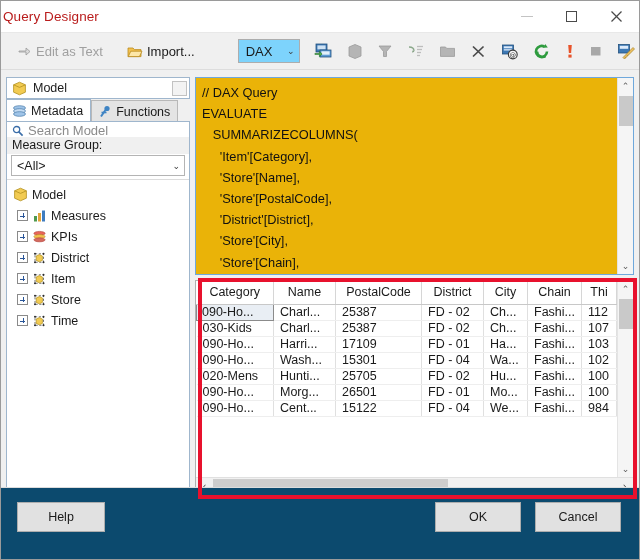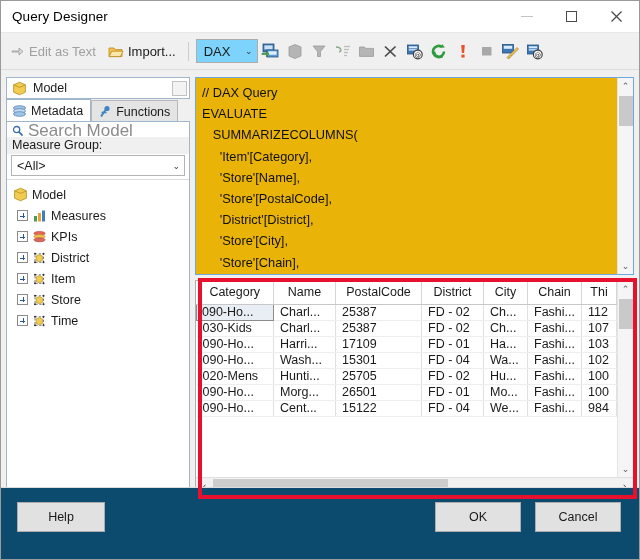--- a/index.html
+++ b/index.html
@@ -22,23 +22,23 @@
 
   
   #titlebar {
     height: 32px;
     background: #ffffff;
     display: flex;
     align-items: center;
     border-bottom: 1px solid #e8e8e8;
   }
   #titlebar .title {
-    padding-left: 11px;
+    padding-left: 2px;
     font-size: 13.5px;
-    color: #000000;
+    color: #b91c1c;
     letter-spacing: .1px;
   }
   #wincontrols { margin-left: auto; display: flex; height: 32px; }
   #wincontrols .wc {
     width: 45px; height: 32px;
     display: flex; align-items: center; justify-content: center;
     color: #6a6a6a; font-size: 13px;
   }
   #wincontrols .wc.min { color: #bdbdbd; }
   #wincontrols .wc.close { color: #4a4a4a; font-size: 15px; }
@@ -47,22 +47,22 @@
     border: 1.4px solid #4a4a4a;
   }
   .min-glyph { width: 12px; height: 0; border-top: 1.4px solid #c3c3c3; }
 
   
   #toolbar {
     height: 37px;
     background: #f0f0f0;
     display: flex;
     align-items: center;
-    padding: 0 4px;
-    gap: 2px;
+    padding: 0 11px;
+    gap: 14px;
     border-bottom: 1px solid #ddd;
   }
   .tb-text {
     display: flex; align-items: center; gap: 4px;
     padding: 3px 5px;
     font-size: 13px;
     white-space: nowrap;
   }
   .tb-text.disabled { color: #a0a0a0; }
   .tb-sep {
@@ -137,21 +137,21 @@
     display: flex; flex-direction: column;
     overflow: hidden;
     margin-top: -1px;
   }
   #searchrow {
     display: flex; align-items: center; gap: 4px;
     height: 15px;
     padding: 2px 4px 0 5px;
     overflow: hidden;
   }
-  #searchrow .ph { color: #8b8b8b; font-size: 17px; }
+  #searchrow .ph { color: #8b8b8b; font-size: 13px; }
   #mg-label {
     background: #f0f0f0;
     padding: 1px 5px 2px 5px;
     font-size: 12.5px;
   }
   #mg-select {
     display: flex; align-items: center;
     margin: 1px 4px 3px 4px;
     height: 21px;
     background: #fff;

